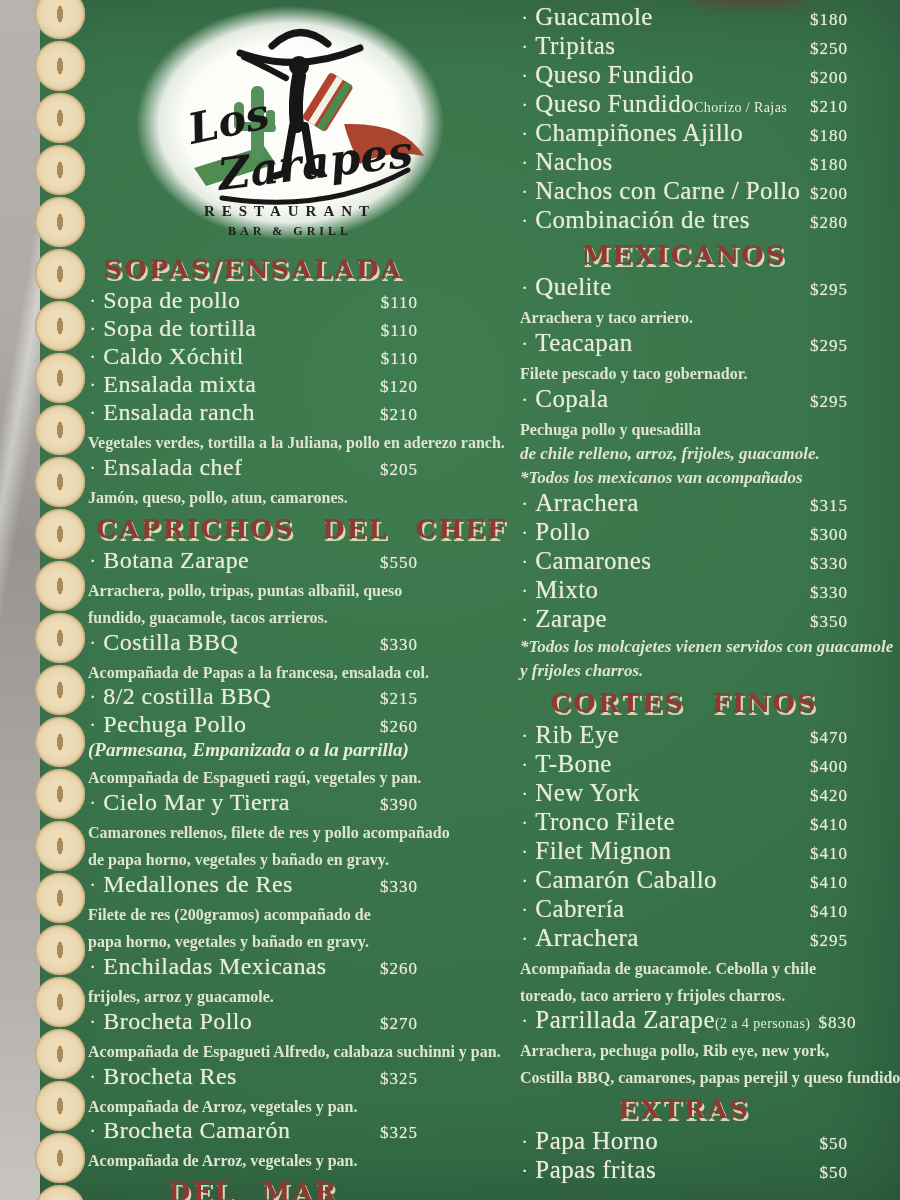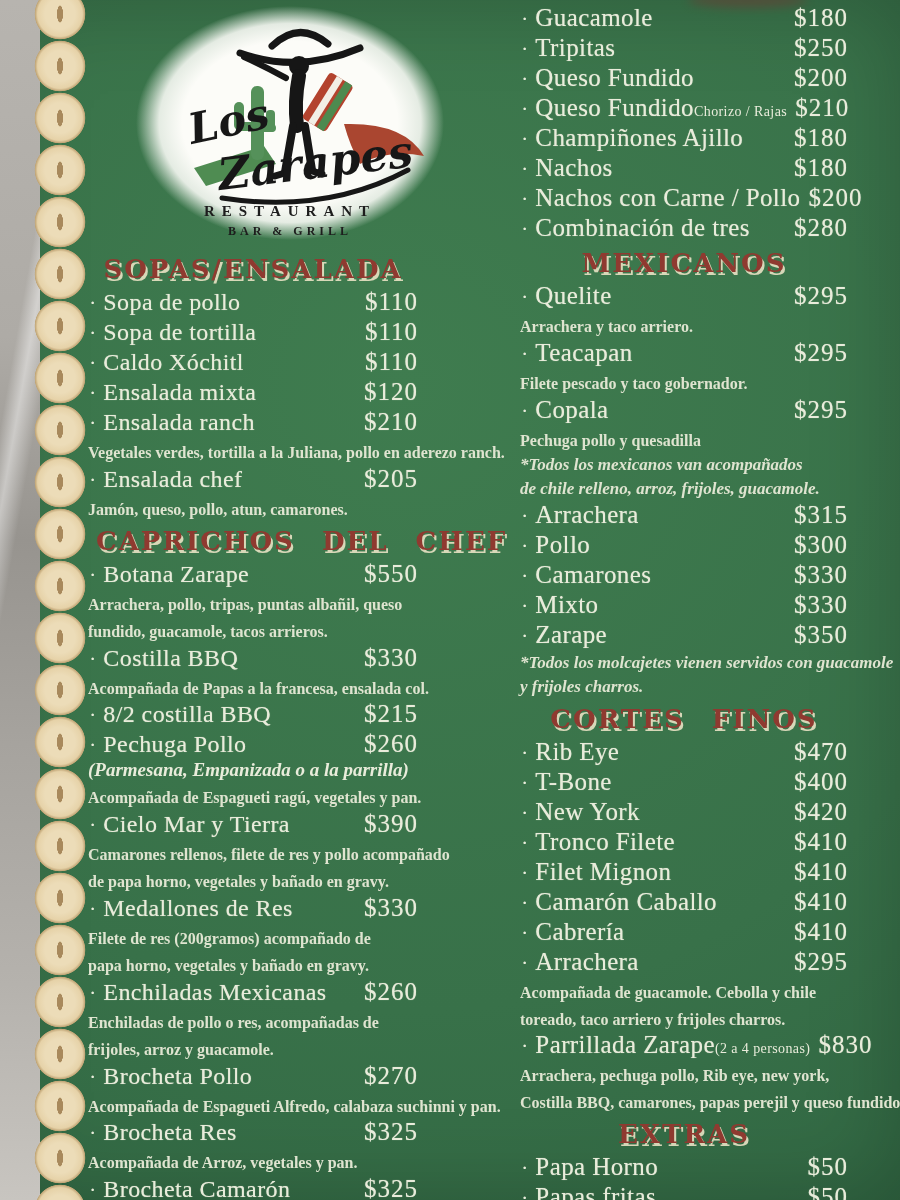--- a/index.html
+++ b/index.html
@@ -38,21 +38,21 @@
     font-size:26px;letter-spacing:2px;word-spacing:16px;text-align:center;
     margin:6px 8px 4px;text-shadow:2px 3px 0 rgba(243,233,203,.85);white-space:nowrap;
   }
   .mi{display:flex;align-items:baseline;white-space:nowrap;margin-top:2px;color:#e9ecdb;width:100%;}
   .col-right .mi{margin-top:2px;}
   .bullet{flex:0 0 auto;margin:0 7px 0 1px;font-size:22px;}
   .iname{flex:0 0 auto;font-size:24px;line-height:1.0;letter-spacing:.4px;text-shadow:0 0 1px rgba(235,240,220,.6);}
   .col-right .iname{font-size:25px;line-height:1.05;}
   .isuffix{flex:0 0 auto;font-size:14px;margin-left:0;letter-spacing:.4px;}
   .spacer{flex:1 0 8px;}
-  .iprice{flex:0 0 auto;font-size:25px;letter-spacing:1px;text-shadow:0 0 1px rgba(235,240,220,.6);}
+  .iprice{flex:0 0 auto;font-size:17px;letter-spacing:1px;text-shadow:0 0 1px rgba(235,240,220,.6);}
   .subtitle{font-style:italic;font-weight:bold;font-size:19px;color:#e9ecdb;margin-top:1px;white-space:nowrap;}
   .desc{font-size:16px;line-height:1.18;color:#dfe4d0;margin-top:8px;white-space:nowrap;font-weight:bold;}
   .note{font-style:italic;font-weight:bold;font-size:17px;line-height:1.25;color:#dfe4d0;margin-top:3px;white-space:nowrap;}
   .logo-script{font-family:"DejaVu Serif",serif;font-style:italic;font-weight:bold;fill:#171717;}
   .logo-caps{font-family:"Liberation Serif",serif;fill:#1d1d1d;font-weight:bold;}
 </style>
 </head>
 <body>
 
 <div class="photo">
@@ -187,21 +187,20 @@
           <span class="iprice">$330</span>
         </div>
         <div class="desc">Filete de res (200gramos) acompañado de</div>
         <div class="desc">papa horno, vegetales y bañado en gravy.</div>
         <div class="mi">
           <span class="bullet">·</span>
           <span class="iname">Enchiladas Mexicanas</span>
           <span class="spacer"></span>
           <span class="iprice">$260</span>
         </div>
-        <div class="desc">Enchiladas de pollo o res, acompañadas de</div>
         <div class="desc">frijoles, arroz y guacamole.</div>
         <div class="mi">
           <span class="bullet">·</span>
           <span class="iname">Brocheta Pollo</span>
           <span class="spacer"></span>
           <span class="iprice">$270</span>
         </div>
         <div class="desc">Acompañada de Espagueti Alfredo, calabaza suchinni y pan.</div>
         <div class="mi">
           <span class="bullet">·</span>
@@ -293,22 +292,22 @@
           <span class="iprice">$295</span>
         </div>
         <div class="desc">Filete pescado y taco gobernador.</div>
         <div class="mi">
           <span class="bullet">·</span>
           <span class="iname">Copala</span>
           <span class="spacer"></span>
           <span class="iprice">$295</span>
         </div>
         <div class="desc">Pechuga pollo y quesadilla</div>
+        <div class="note">de chile relleno, arroz, frijoles, guacamole.</div>
         <div class="note">*Todos los mexicanos van acompañados</div>
-        <div class="note">de chile relleno, arroz, frijoles, guacamole.</div>
         <div class="mi">
           <span class="bullet">·</span>
           <span class="iname">Arrachera</span>
           <span class="spacer"></span>
           <span class="iprice">$315</span>
         </div>
         <div class="mi">
           <span class="bullet">·</span>
           <span class="iname">Pollo</span>
           <span class="spacer"></span>

